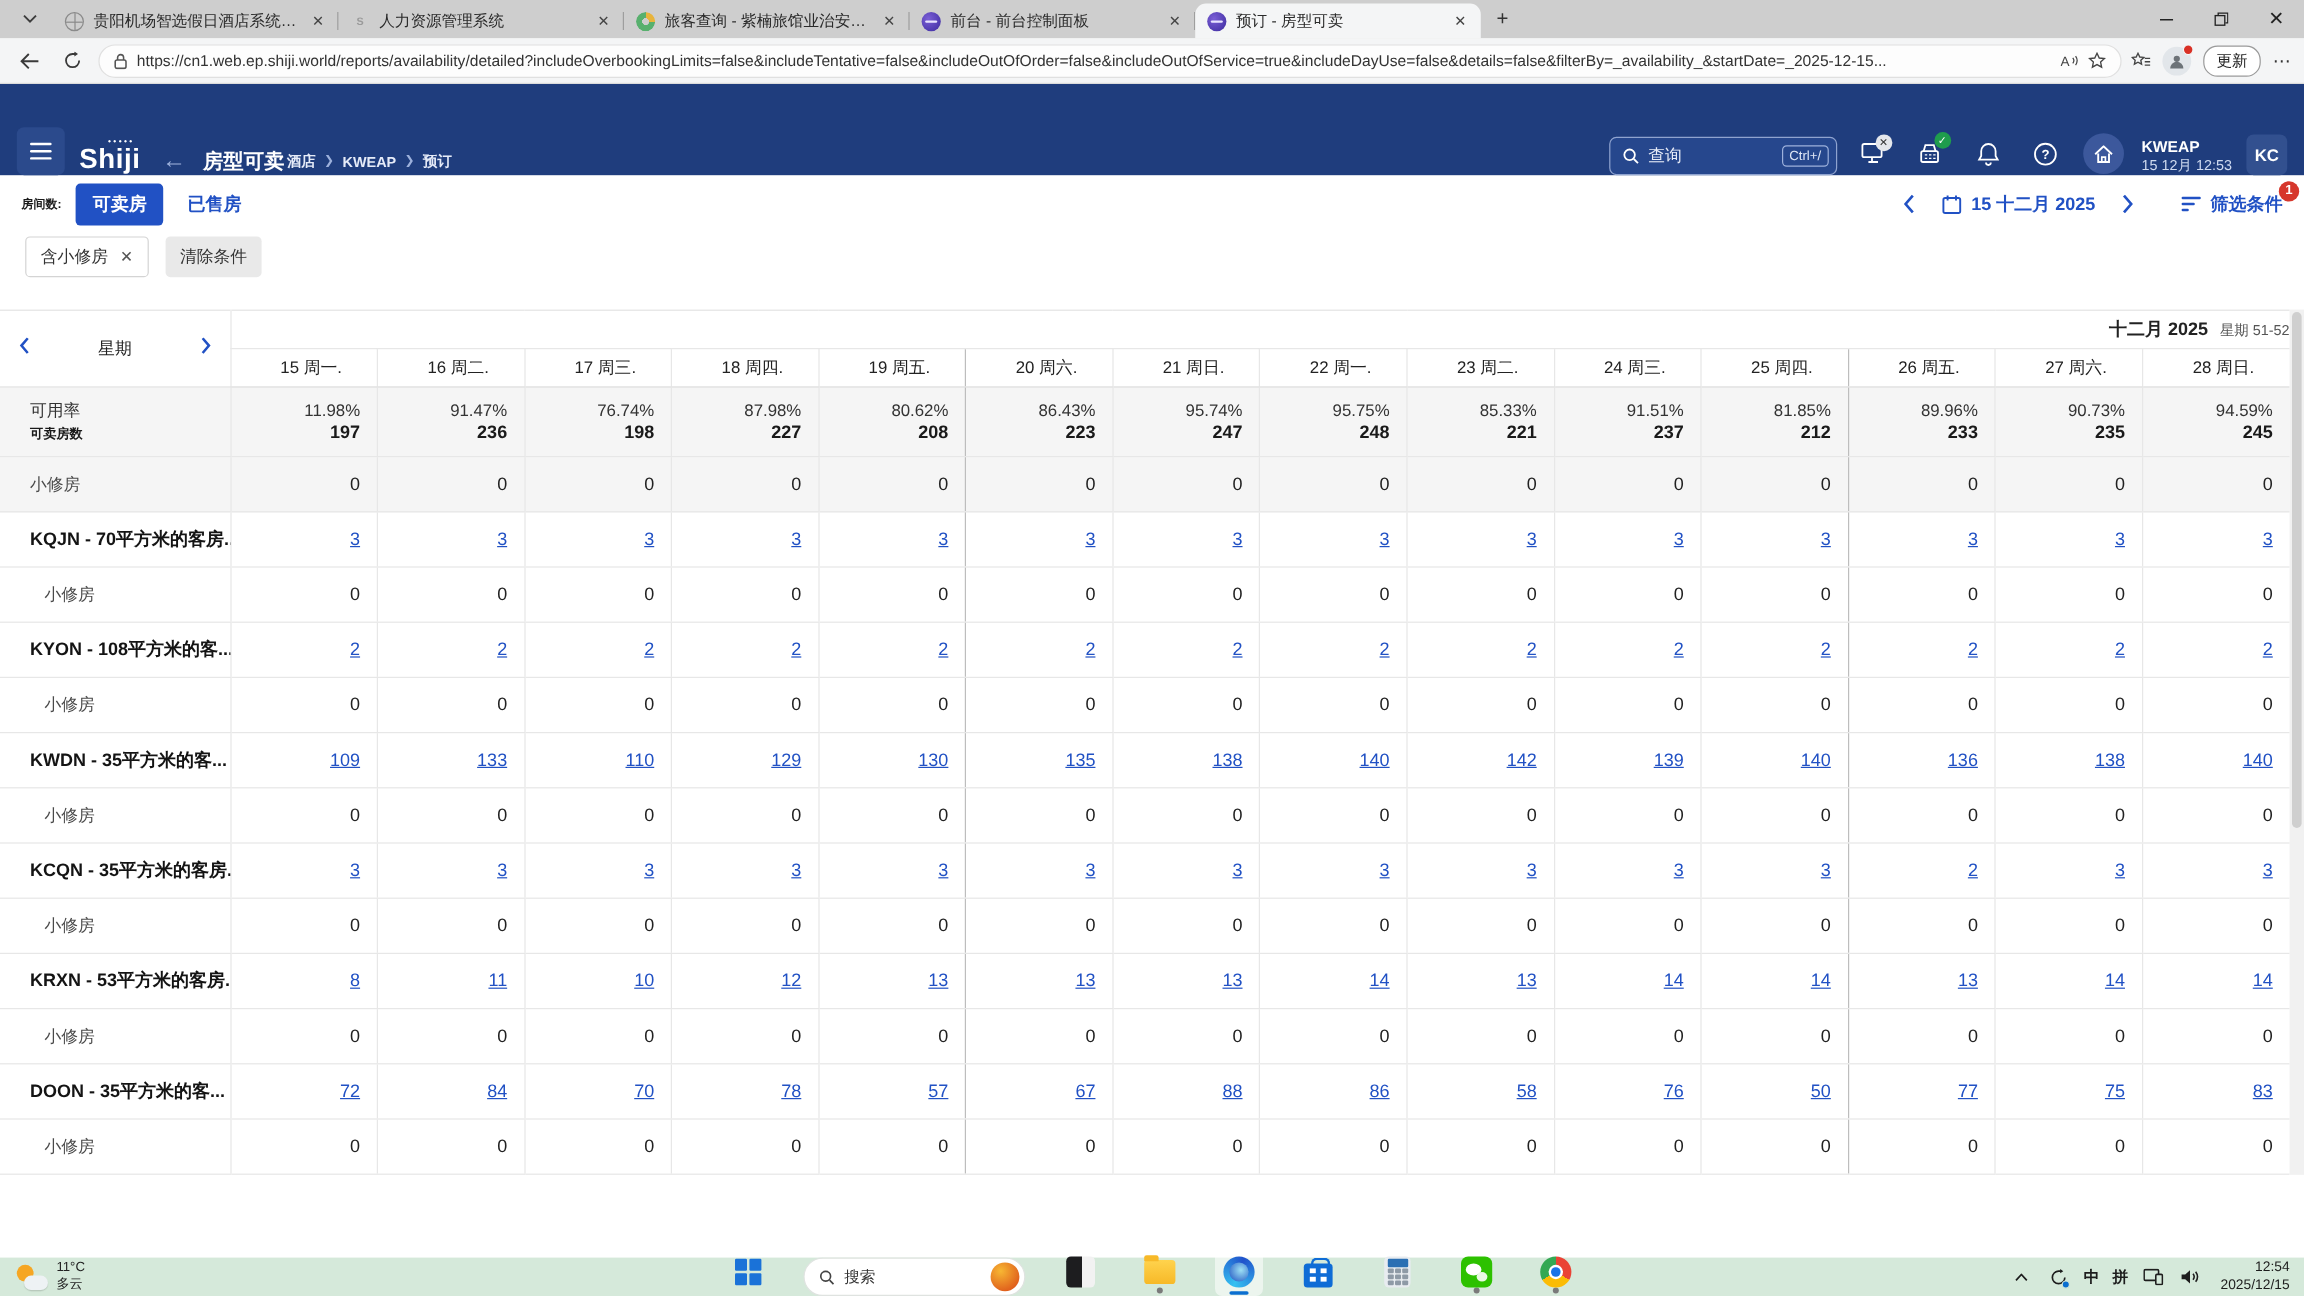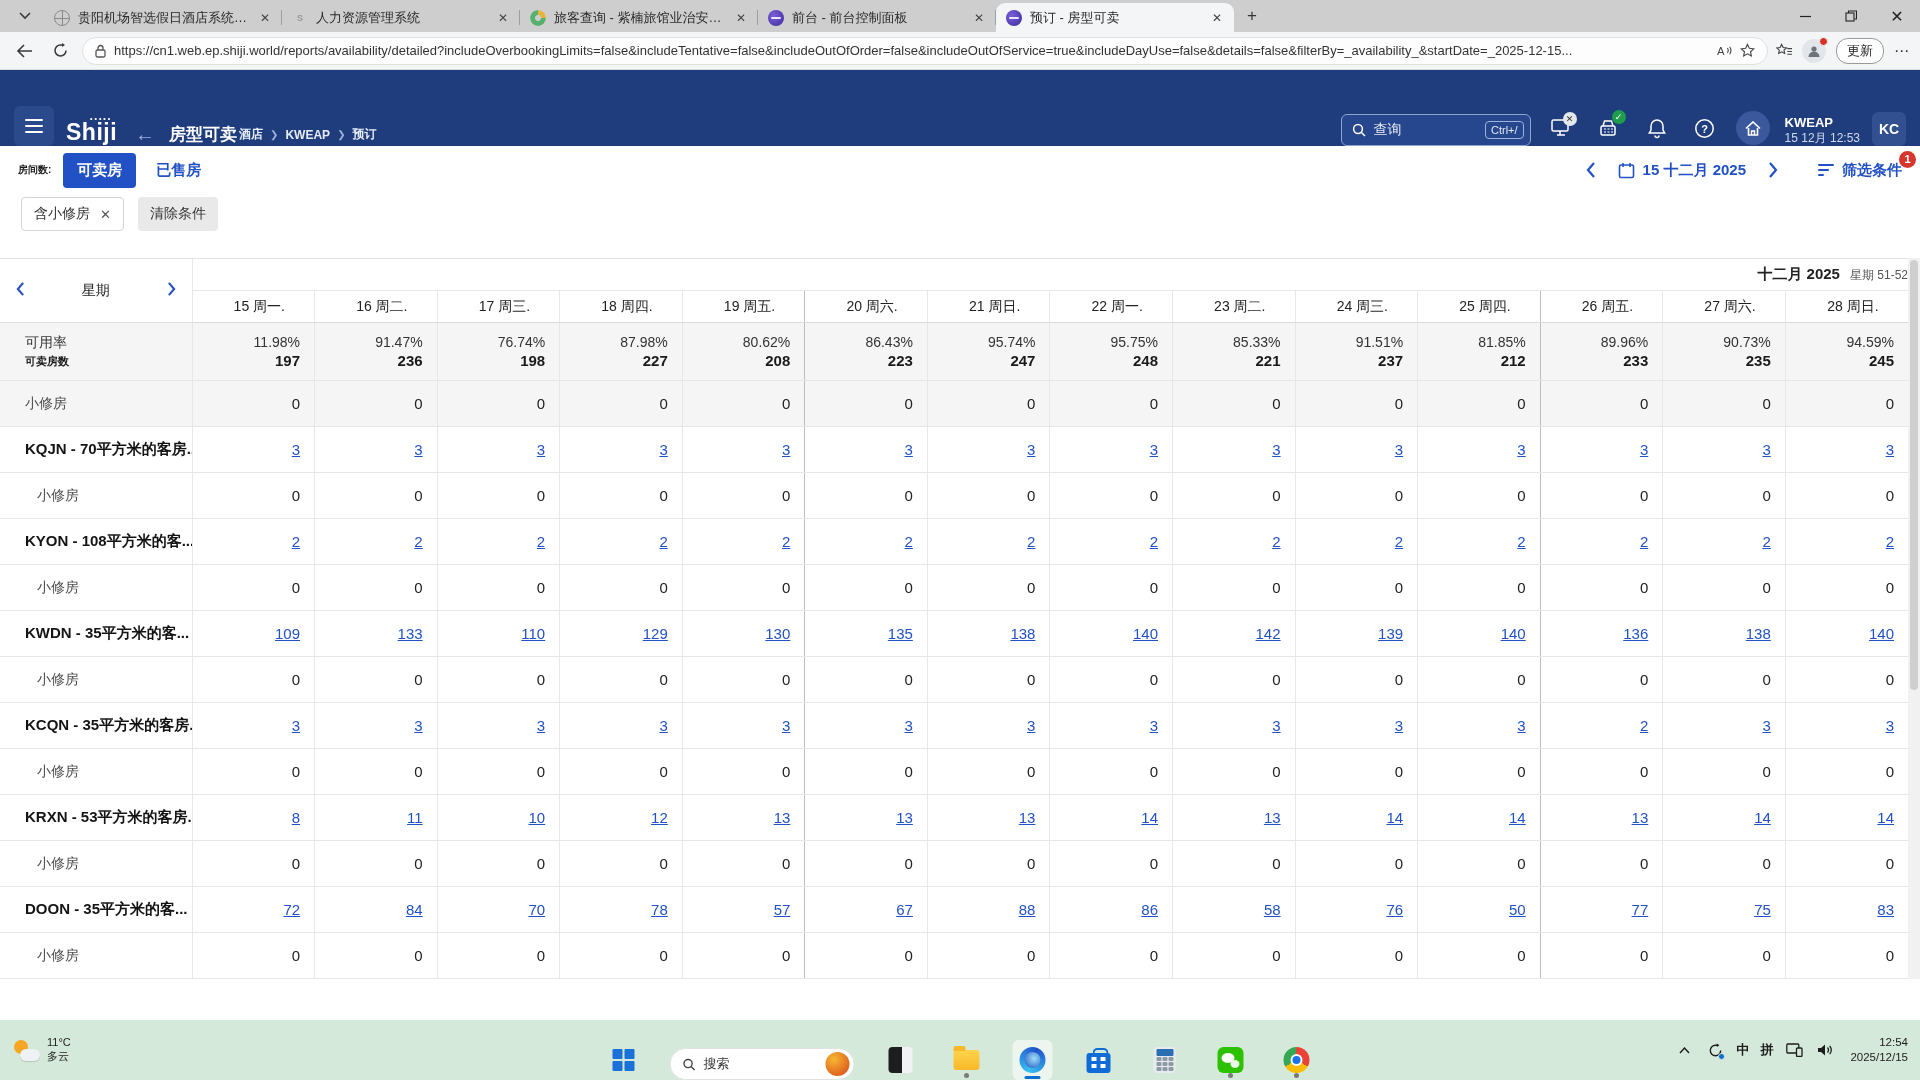--- a/index.html
+++ b/index.html
@@ -107,21 +107,21 @@
   tr.sum .pct{font-size:14px;color:#333}
   tr.sum .cnt{font-size:15px;font-weight:bold;color:#1a1a1a;margin-top:2px}
   tr.minor0 td.lbl,tr.minor td.lbl{font-size:14px;color:#4a4a4a}
   tr.minor td.lbl{padding-left:37px}
   tr.room td.lbl{font-size:15px;font-weight:bold;color:#141414;white-space:nowrap;overflow:hidden}
   a.lnk{color:#2151c4;text-decoration:underline;font-size:15px}
   .vscroll{position:absolute;top:0;right:0;width:12px;height:100%;background:#f1f1f1}
   .vscroll .thumb{position:absolute;top:2px;left:2px;width:8px;height:430px;border-radius:4px;background:#cfcfcf}
 
   
-  .taskbar{position:absolute;left:0;right:0;bottom:0;height:60px;background:#d5e9da;display:flex;align-items:center;padding:0 12px}
+  .taskbar{position:absolute;left:0;right:0;bottom:0;height:32px;background:#d5e9da;display:flex;align-items:center;padding:0 12px}
   .weather{display:flex;align-items:center;gap:7px}
   .wicon{position:relative;width:28px;height:24px}
   .wsun{position:absolute;left:2px;top:2px;width:14px;height:14px;border-radius:50%;background:#f6a623}
   .wcloud{position:absolute;right:0;bottom:1px;width:20px;height:12px;border-radius:8px;background:#eef2f4;box-shadow:0 1px 1px rgba(0,0,0,.15)}
   .wtxt{display:flex;flex-direction:column;font-size:11px;color:#222;line-height:1.25}
   .centergroup{position:absolute;left:50%;top:0;height:100%;transform:translateX(-50%);display:flex;align-items:flex-end;gap:26px}
   .tb-item{position:relative;width:40px;height:40px;border-radius:6px;display:flex;align-items:center;justify-content:center}
   .tb-item.active{background:rgba(255,255,255,.55)}
   .tb-item.active:after{content:"";position:absolute;bottom:1px;left:50%;transform:translateX(-50%);width:16px;height:3px;border-radius:2px;background:#0b6fd0}
   .tb-item.dot:before{content:"";position:absolute;bottom:2px;left:50%;transform:translateX(-50%);width:5px;height:5px;border-radius:50%;background:#7a7a7a}

